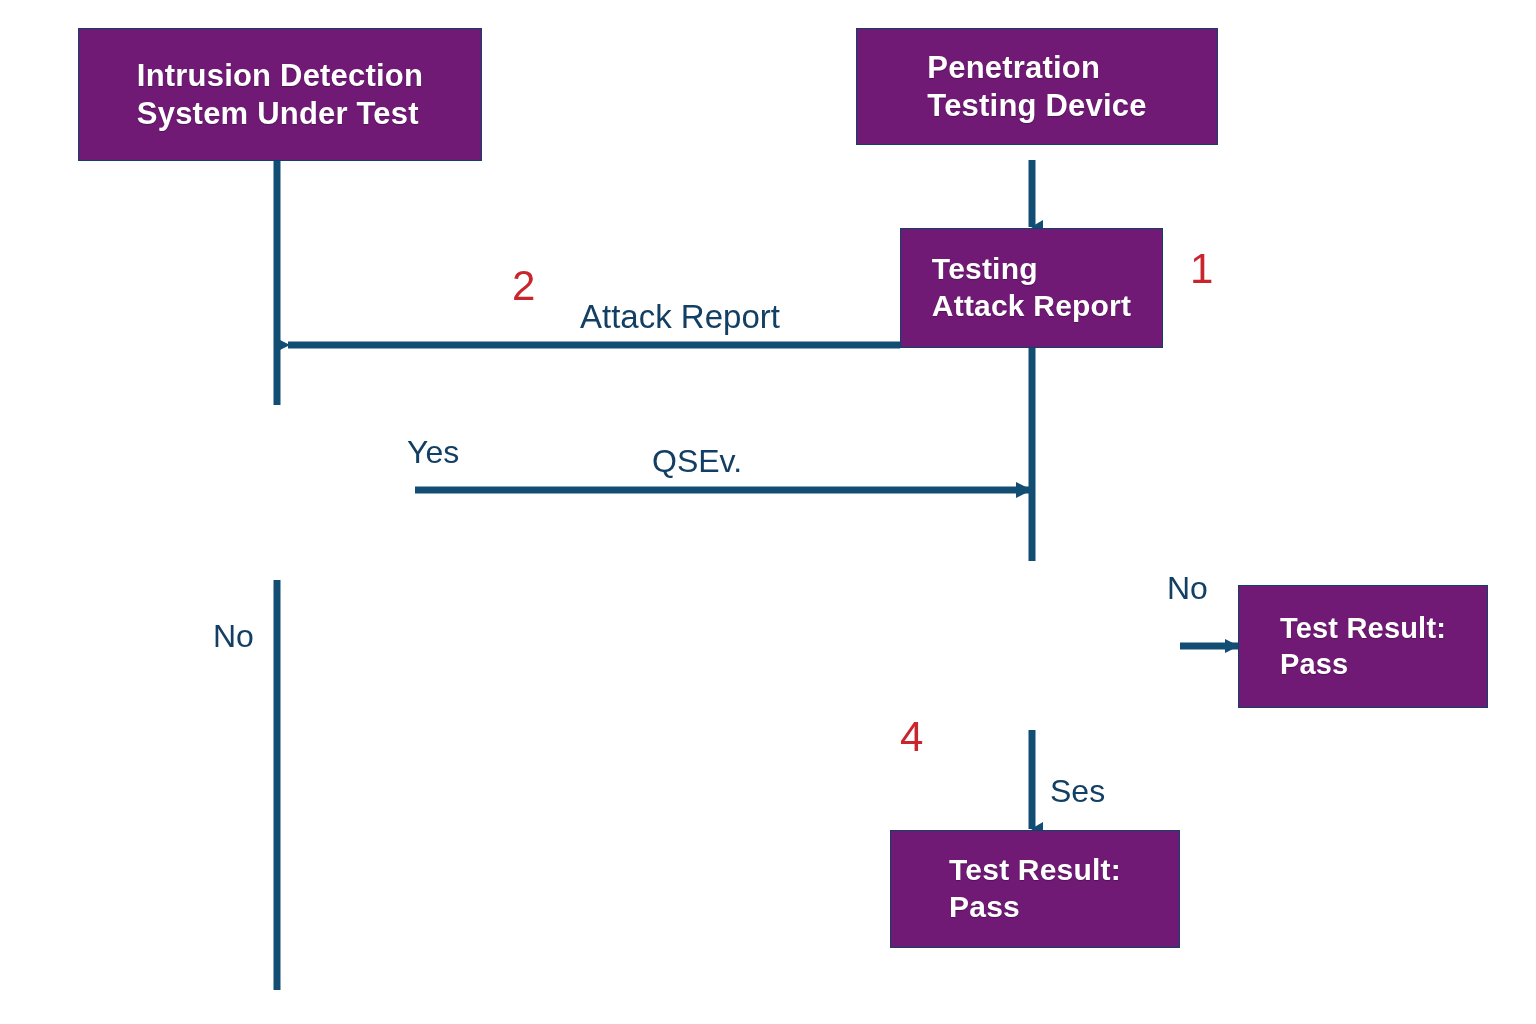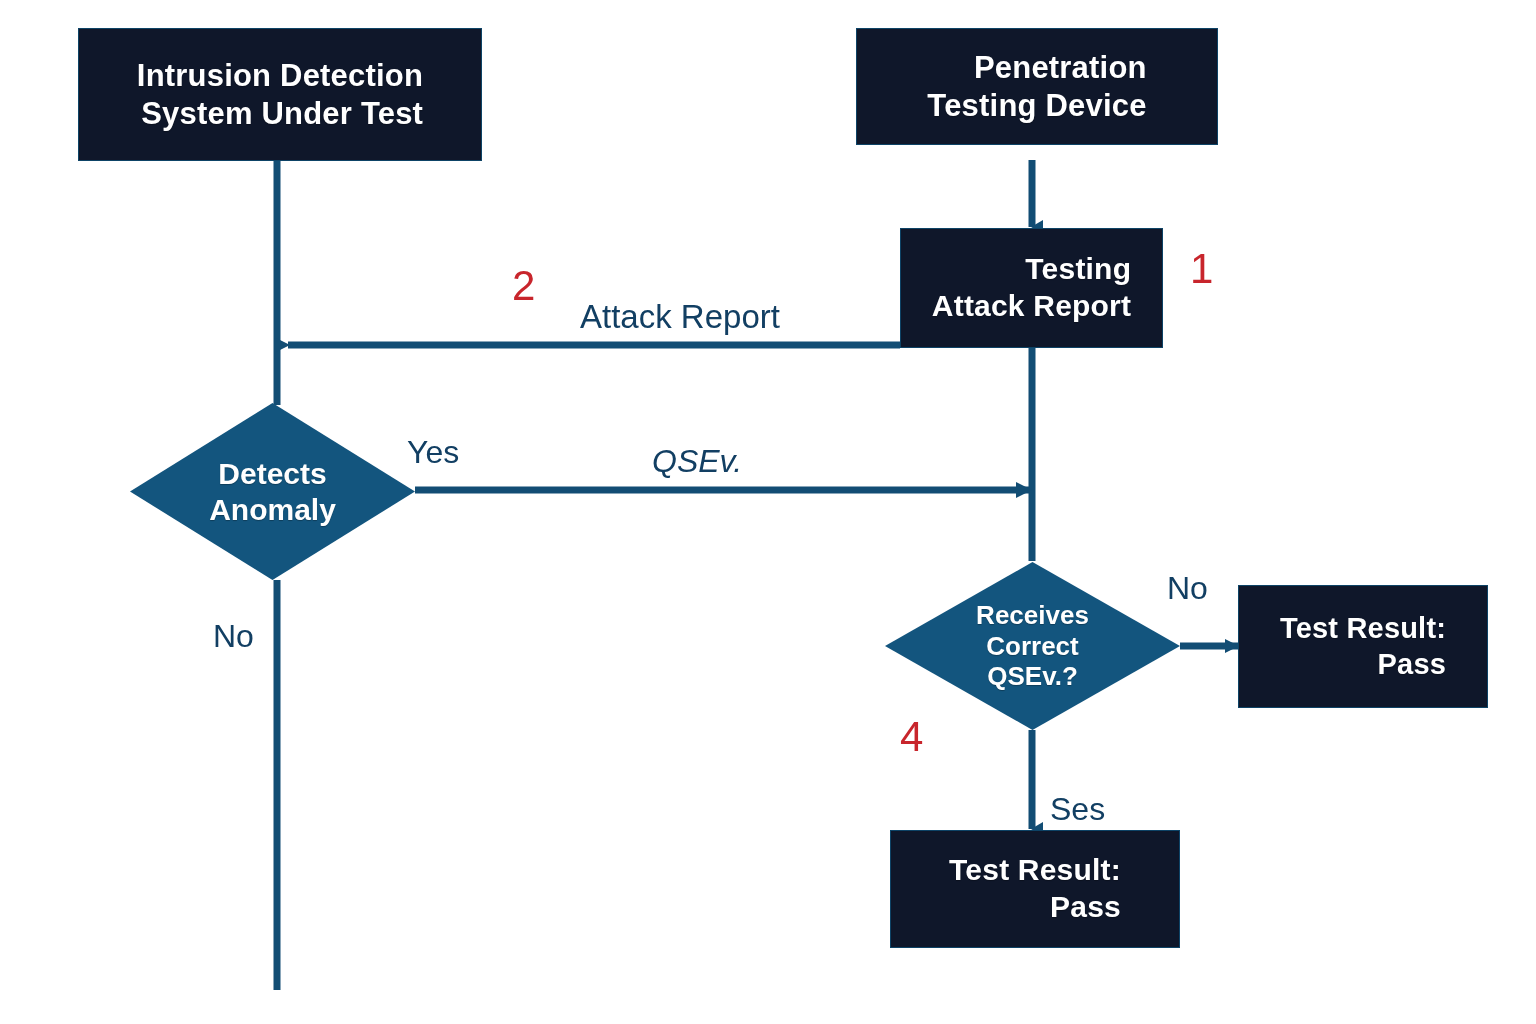--- a/index.html
+++ b/index.html
@@ -22,27 +22,27 @@
     position: absolute;
     left: 0;
     top: 0;
     width: 1536px;
     height: 1024px;
   }
   
   .node-box {
     position: absolute;
     box-sizing: border-box;
-    background: #0f172a;
+    background: #701a75;
     border: 1px solid #0d4straight;
     border: 1px solid #0d4366;
     display: flex;
     align-items: center;
     justify-content: center;
-    text-align: right;
+    text-align: left;
     color: #ffffff;
     font-weight: bold;
     line-height: 1.22;
     letter-spacing: 0.2px;
     text-shadow: 0 1px 1px rgba(0,0,0,0.28);
     white-space: pre-line;
     padding: 2px 6px;
   }
   
   .node-diamond {
@@ -123,50 +123,39 @@
 
   <div class="node-box" style="left:78px; top:28px; width:404px; height:133px; font-size:31px;">Intrusion Detection
 System Under Test</div>
 
   <div class="node-box" style="left:856px; top:28px; width:362px; height:117px; font-size:31px;">Penetration
 Testing Device</div>
 
   <div class="node-box" style="left:900px; top:228px; width:263px; height:120px; font-size:30px;">Testing
 Attack Report</div>
 
-  <div class="node-diamond" style="left:130px; top:403px; width:285px; height:177px;">
-    <div class="dia-shape"></div>
-    <div class="dia-label" style="font-size:30px;">Detects
-Anomaly</div>
-  </div>
 
-  <div class="node-diamond" style="left:885px; top:562px; width:295px; height:168px;">
-    <div class="dia-shape"></div>
-    <div class="dia-label" style="font-size:26px;">Receives
-Correct
-QSEv.?</div>
-  </div>
 
   <div class="node-box" style="left:1238px; top:585px; width:250px; height:123px; font-size:29px;">Test Result:
 Pass</div>
 
   <div class="node-box" style="left:890px; top:830px; width:290px; height:118px; font-size:30px;">Test Result:
 Pass</div>
 
   <div class="edge-label" style="left:580px; top:298px; font-size:33px;">Attack Report</div>
 
   <div class="edge-label" style="left:407px; top:434px; font-size:32px;text-align:center;">Yes</div>
 
-  <div class="edge-label" style="left:652px; top:443px; font-size:32px;font-style:italic;">QSEv.</div>
+  <div class="edge-label" style="left:652px; top:443px; font-size:32px;">QSEv.</div>
 
   <div class="edge-label" style="left:213px; top:618px; font-size:32px;">No</div>
 
   <div class="edge-label" style="left:1167px; top:570px; font-size:32px;">No</div>
 
-  <div class="edge-label" style="left:1050px; top:773px; font-size:32px;margin-top:18px;">Ses</div>
+  <div class="edge-label" style="left:1050px; top:773px; font-size:32px;">Ses</div>
 
   <div class="step-number" style="left:1190px; top:245px; font-size:42px;">1</div>
 
   <div class="step-number" style="left:512px; top:262px; font-size:42px;">2</div>
 
   <div class="step-number" style="left:900px; top:713px; font-size:42px;">4</div>
 
 </div>
 
 </body></html>

